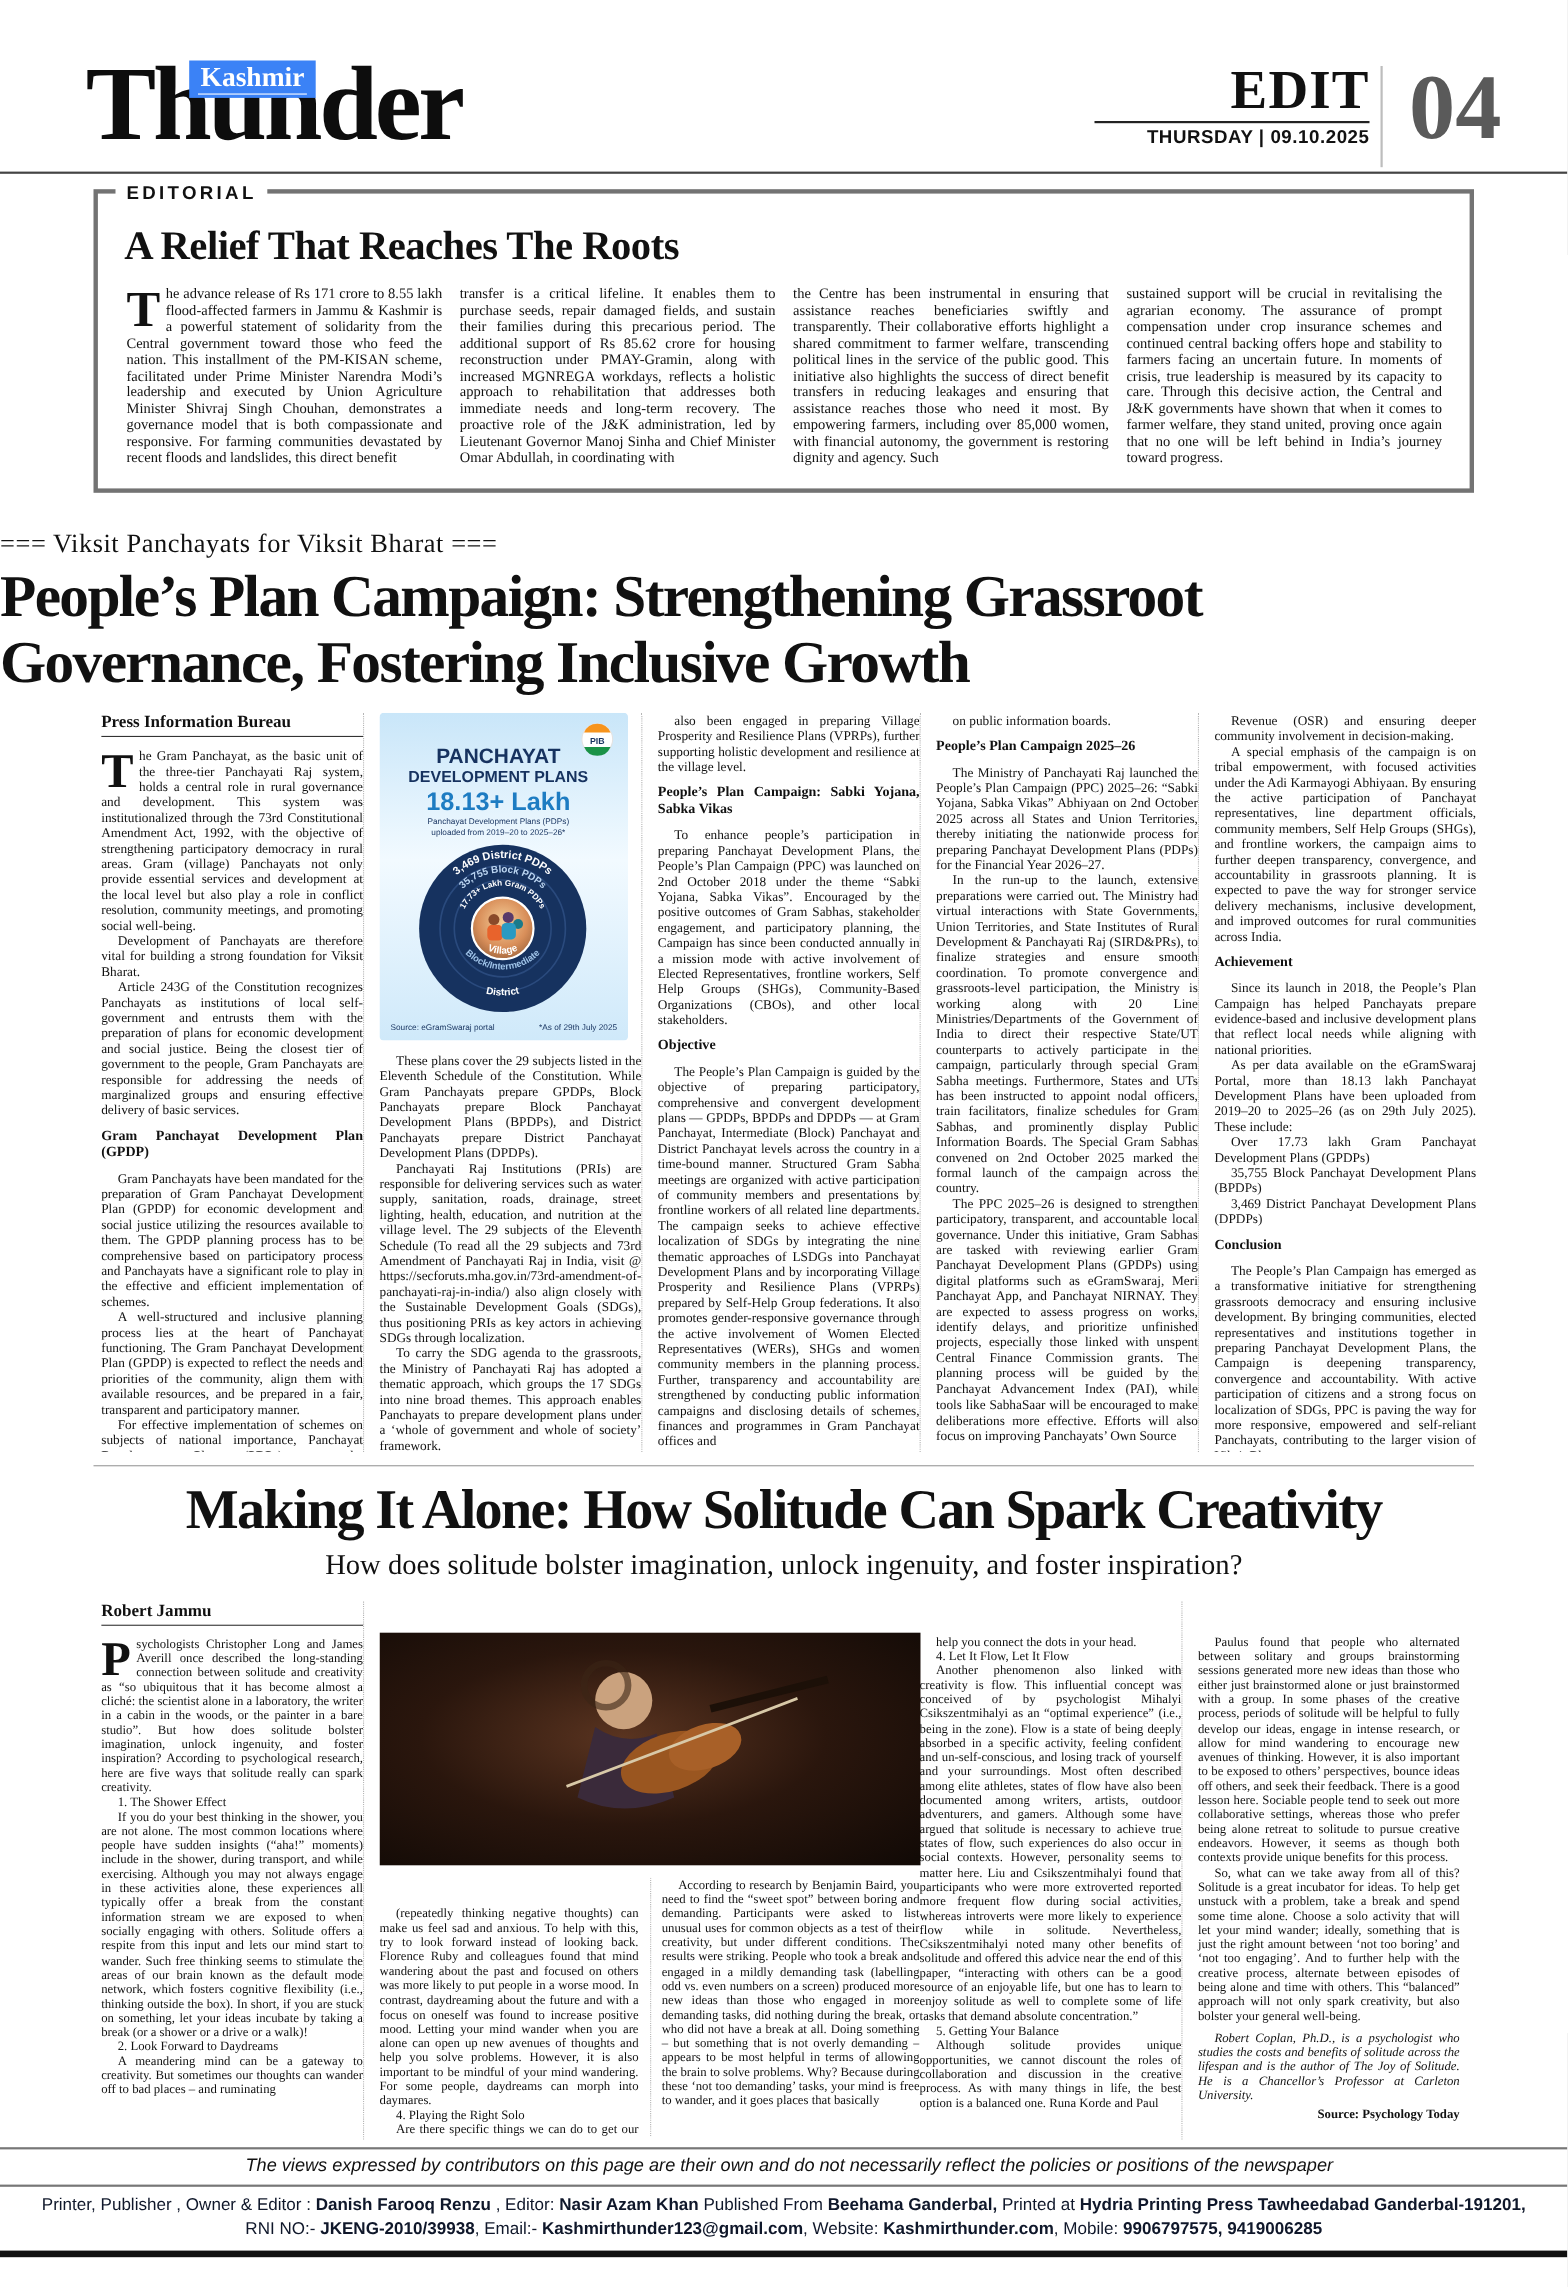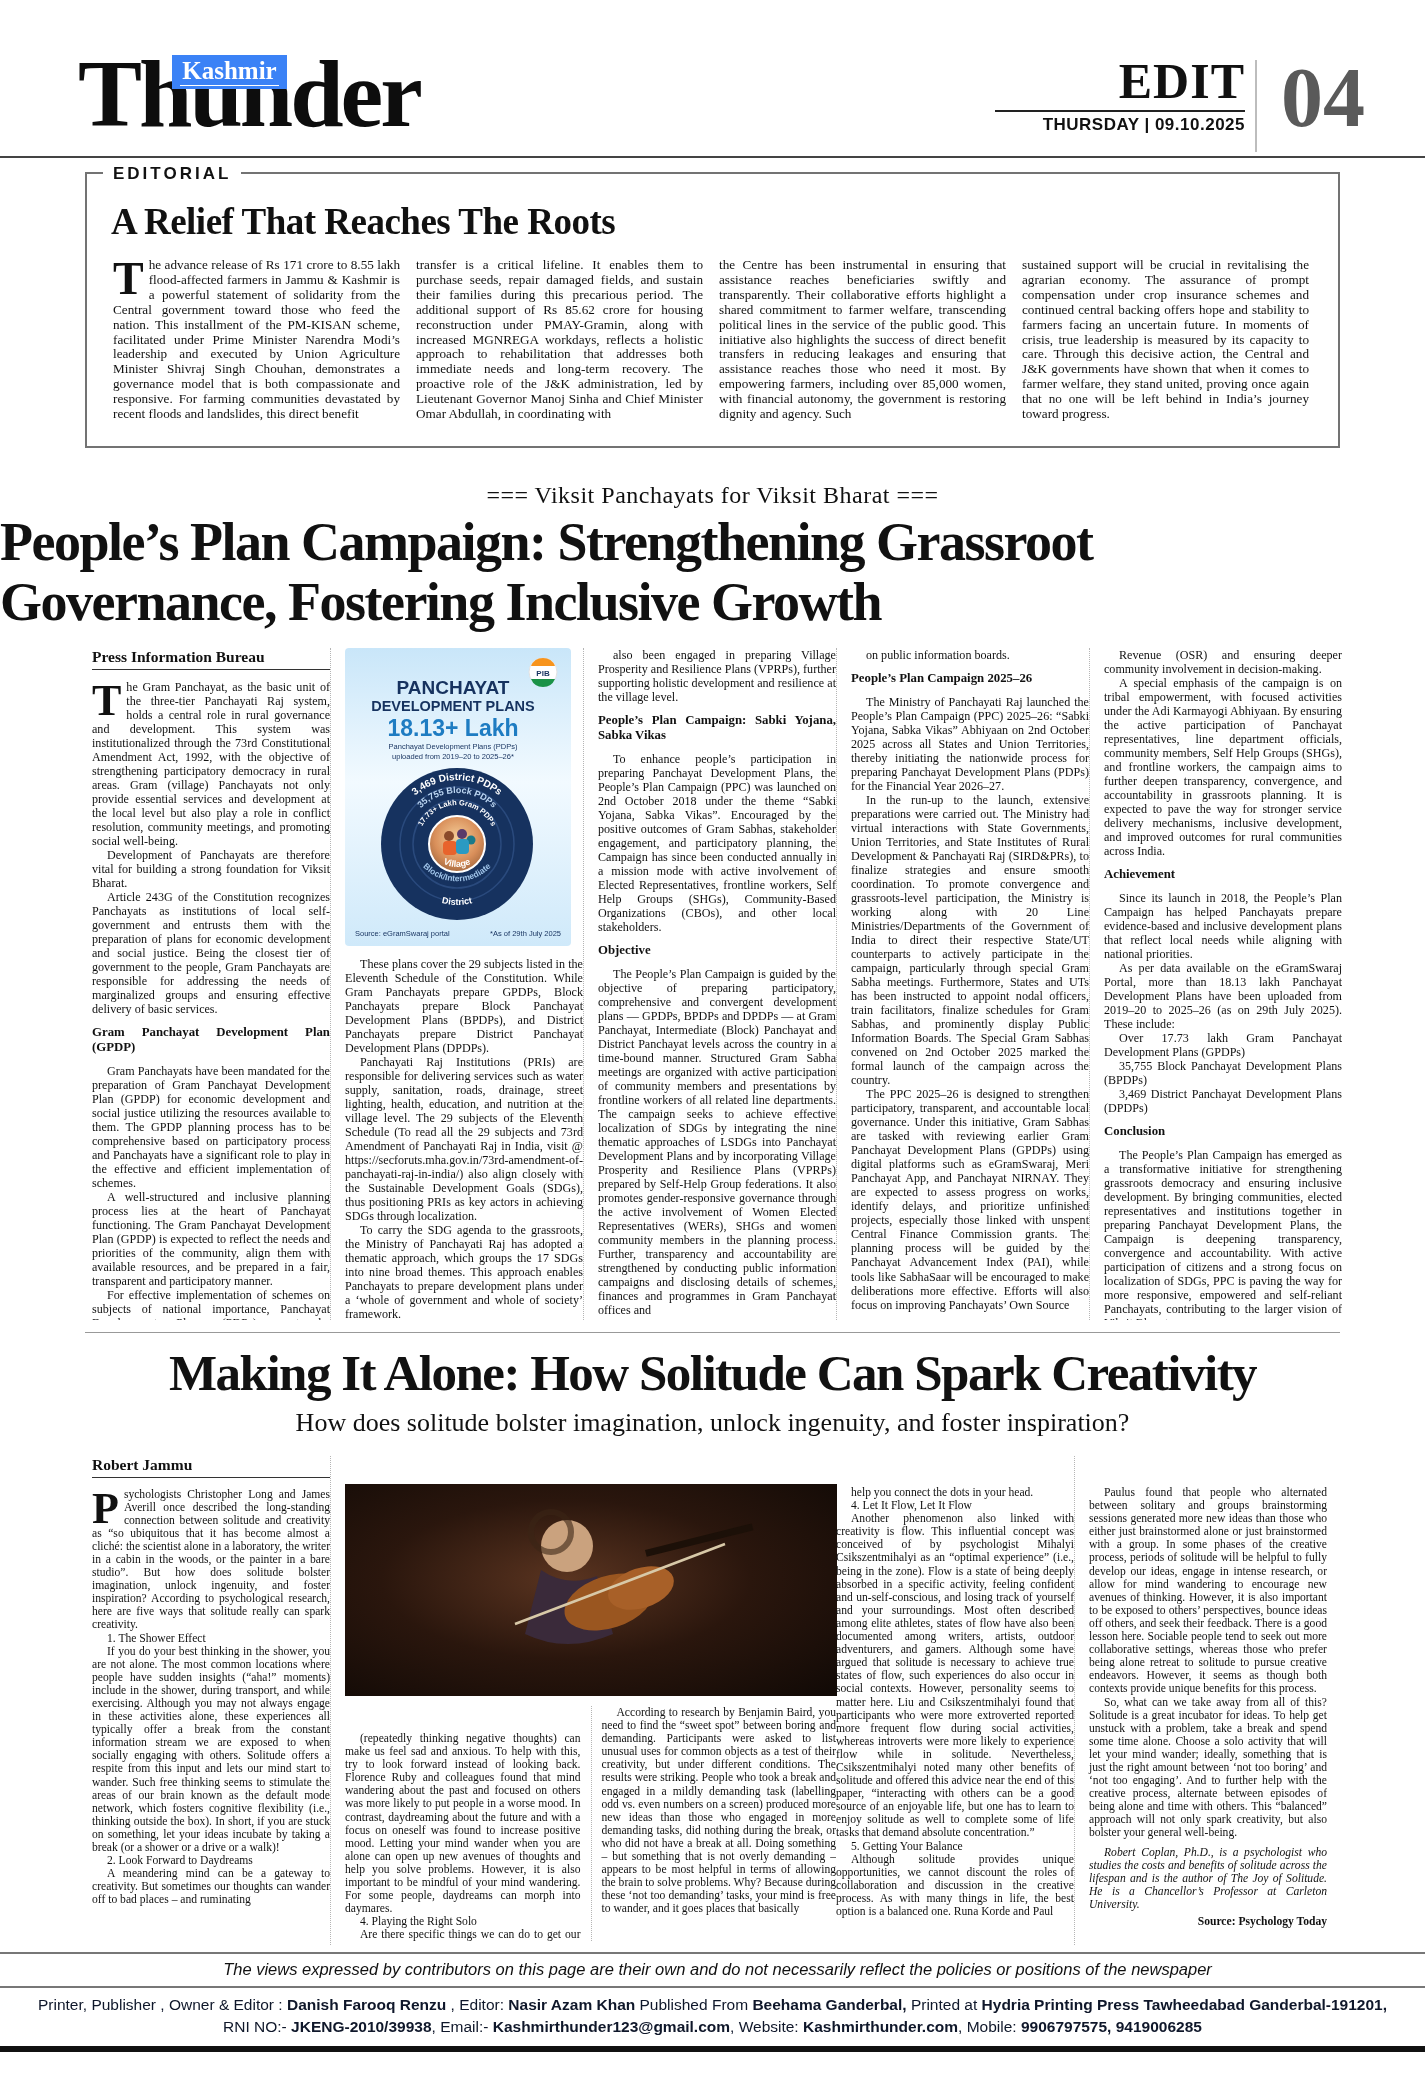--- a/index.html
+++ b/index.html
@@ -15,29 +15,29 @@
          line-height:1.05;padding:0 2px;}
   .edit-wrap{position:absolute;right:180px;top:20px;text-align:right;}
   .edit-title{font-size:50px;font-weight:bold;line-height:0.95;letter-spacing:1px;}
   .edit-rule{height:2px;background:#222;margin:4px 0 3px 0;width:250px;}
   .edit-date{font-family:"Liberation Sans",sans-serif;font-weight:bold;font-size:17px;letter-spacing:0.5px;}
   .pagenum-sep{position:absolute;right:168px;top:22px;width:2px;height:92px;background:#bdbdbd;}
   .pagenum{position:absolute;right:60px;top:18px;font-size:84px;font-weight:bold;color:#5a5a5a;line-height:1;}
   .top-rule{position:absolute;left:0;top:156px;width:100%;height:2px;background:#444;}
   
   .editorial-box{position:absolute;left:85px;top:172px;width:1255px;height:276px;
-        border:2px solid #737373;box-sizing:border-box;}
+        border:4px solid #737373;box-sizing:border-box;}
   .editorial-label{position:absolute;left:16px;top:-10px;background:#fff;padding:0 10px;
         font-family:"Liberation Sans",sans-serif;font-weight:bold;font-size:17px;letter-spacing:3px;}
   .editorial-title{position:absolute;left:24px;top:26px;font-size:37px;font-weight:bold;letter-spacing:-0.5px;}
   .editorial-cols{position:absolute;left:26px;top:84px;width:1206px;height:168px;display:flex;gap:16px;overflow:hidden;}
   .ed-col{width:287px;font-size:13.2px;line-height:1.13;text-align:justify;overflow:hidden;}
   .ed-col.first::first-letter{float:left;font-size:46px;line-height:0.8;padding:3px 5px 0 0;font-weight:bold;}
   
-  .kicker{position:absolute;left:0;top:482px;width:100%;text-align:center;font-size:24px;letter-spacing:0.5px;}
+  .kicker{position:absolute;left:0;top:482px;width:100%;font-size:24px;letter-spacing:0.5px;}
   .a1-title{position:absolute;left:0;top:512px;width:100%;text-align:left;font-weight:bold;
         font-size:54px;line-height:1.12;letter-spacing:-1.5px;}
   .body-cols{position:absolute;left:92px;width:1253px;display:flex;}
   .a1-cols{top:648px;height:672px;}
   .col{width:238px;box-sizing:border-box;font-size:12.1px;line-height:1.16;text-align:justify;overflow:hidden;}
   .col + .col{border-left:1px dotted #b5b5b5;padding-left:14px;width:253px;}
   .byline{font-weight:bold;font-size:15.5px;border-bottom:1.5px solid #333;padding-bottom:3px;margin-bottom:10px;}
   .b-p{margin:0;text-indent:15px;}
   .b-d{margin:0;}
   .b-d::first-letter{float:left;font-size:44px;line-height:0.78;padding:4px 5px 0 0;font-weight:bold;}

